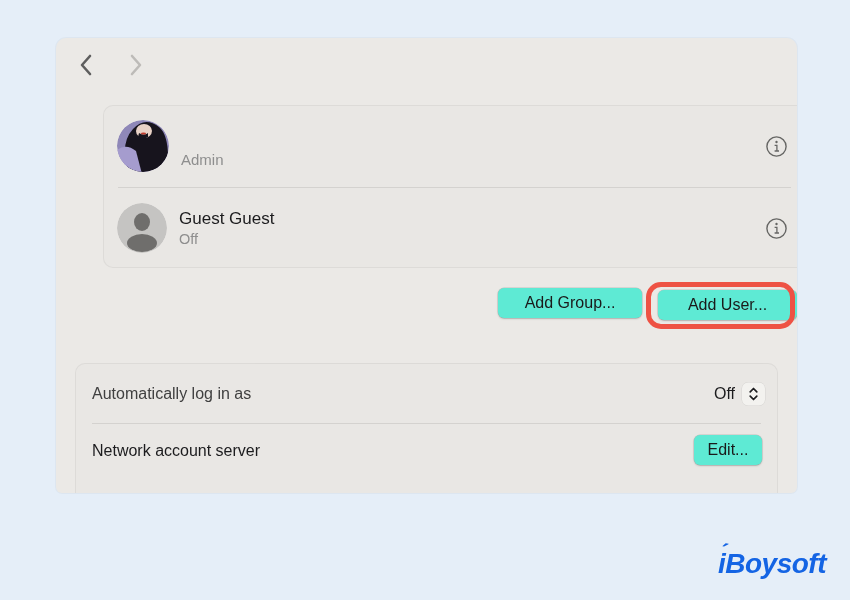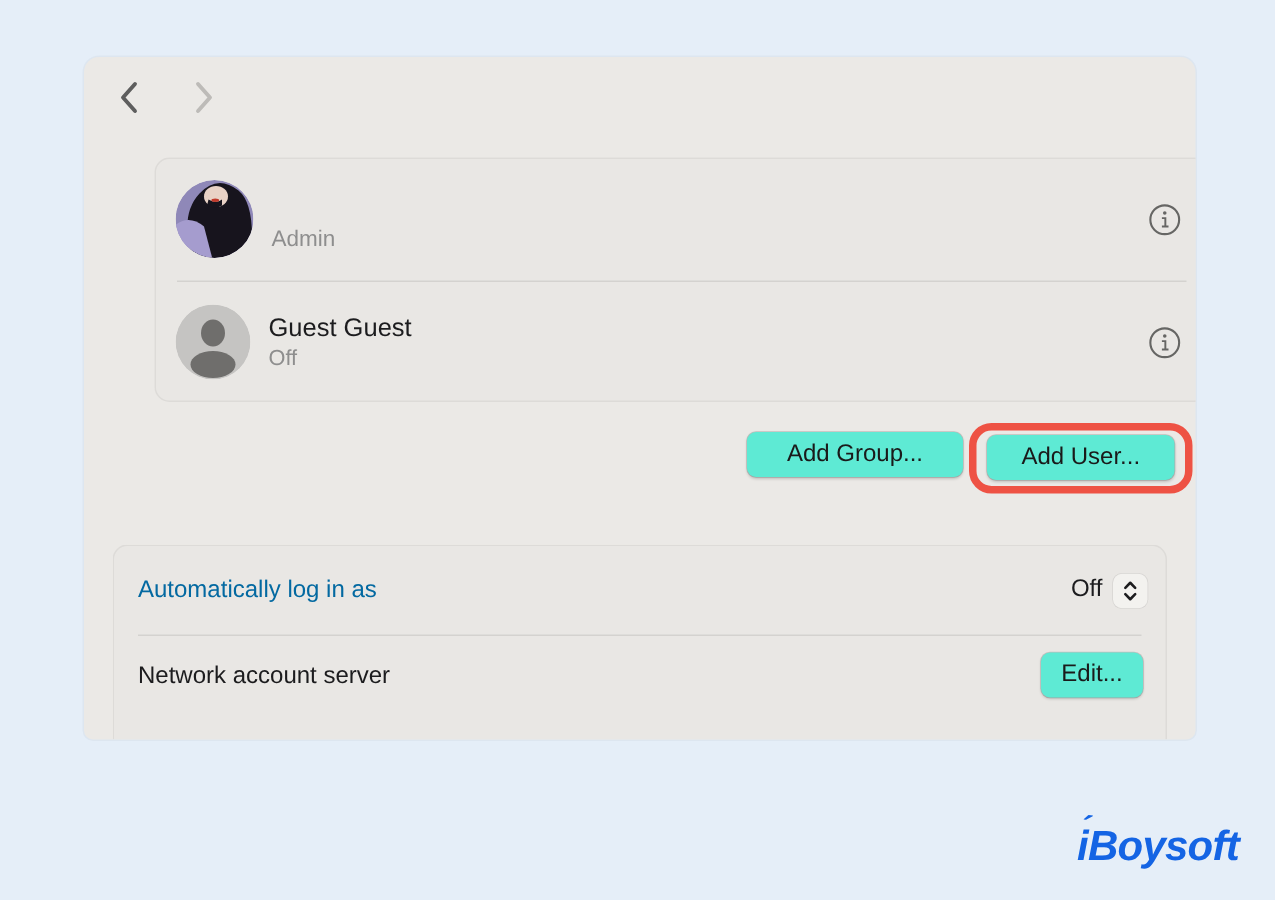--- a/index.html
+++ b/index.html
@@ -55,30 +55,30 @@
   }
   
   .btn{
     position:absolute;box-sizing:border-box;
     background:#5eead4;border:none;border-radius:6px;
     box-shadow:0 0 0 .5px rgba(0,0,0,0.16),0 1px 2px rgba(0,0,0,0.18);
     font-family:inherit;font-size:16px;color:#1a1a1a;
     display:flex;align-items:center;justify-content:center;cursor:pointer;
   }
   .btn-add-group{left:442px;top:250px;width:144px;height:30px;}
-  .btn-add-user{left:602px;top:252px;width:125px;height:30px;}
+  .btn-add-user{left:602px;top:252px;width:139px;height:30px;}
   .red-annot{
     position:absolute;left:590px;top:244px;width:149px;height:47px;
     border:5px solid #ee5244;border-radius:15px;box-sizing:border-box;
     pointer-events:none;
   }
   
   .s-row1{position:relative;height:59px;display:flex;align-items:center;}
   .s-row2{position:relative;height:70px;}
-  .s-label{font-size:16px;color:#0369a1;margin-left:16px;}
+  .s-label{font-size:16px;color:#404040;margin-left:16px;}
   .s-div{position:absolute;left:16px;right:16px;top:59px;height:1px;background:rgba(0,0,0,0.09);}
   .popup{
     position:absolute;right:12px;top:50%;transform:translateY(-50%);
     display:flex;align-items:center;gap:7px;background:none;border:none;
     padding:0;cursor:pointer;font-family:inherit;
   }
   .popup-value{font-size:16px;color:#1c1c1e;}
   .popup-stepper{
     width:23px;height:23px;border-radius:6px;background:#f3f2ef;
     box-shadow:0 0 0 .5px rgba(0,0,0,0.08);

